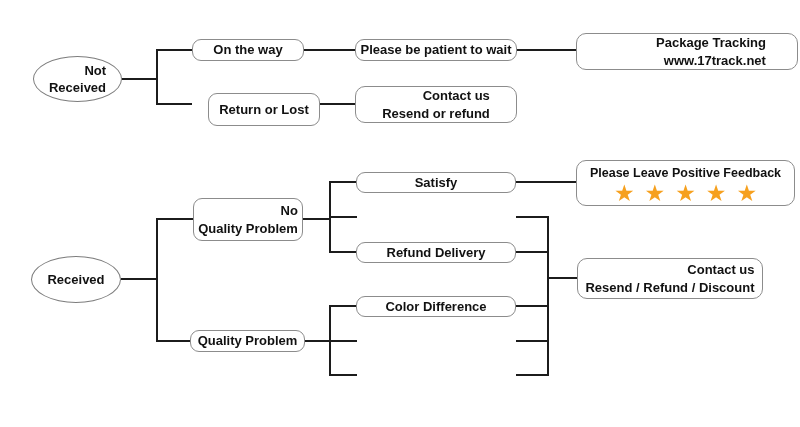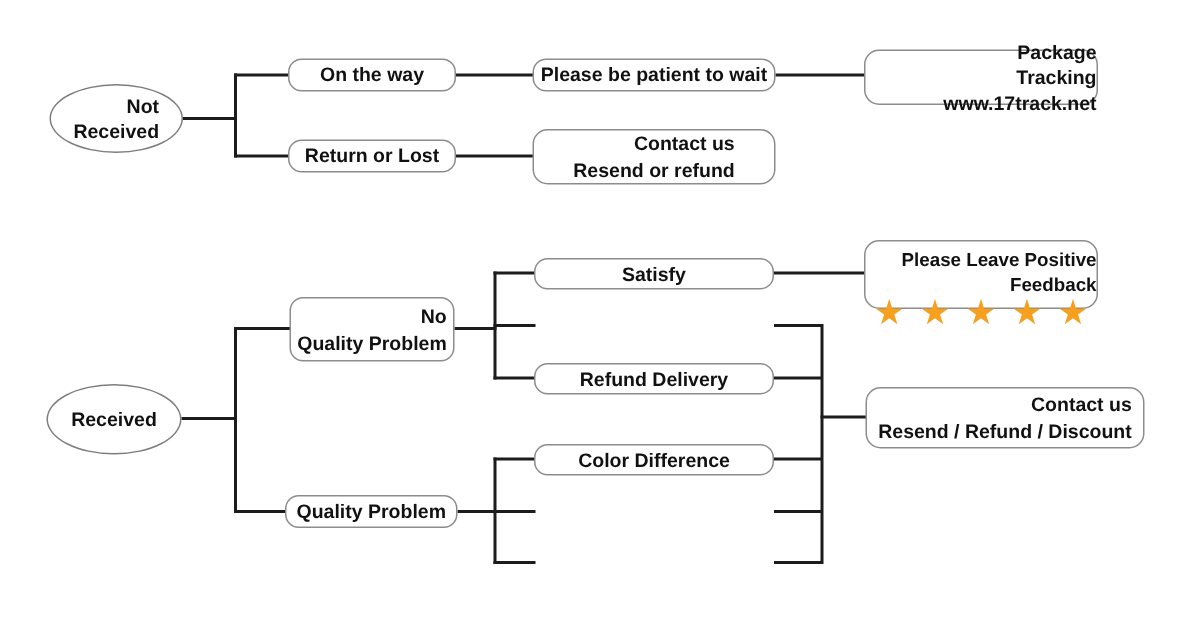--- a/index.html
+++ b/index.html
@@ -62,24 +62,24 @@
 
 <div class="canvas">
 
   <div class="node ellipse" style="left:33px; top:56px; width:89px; height:46px;">Not
 Received</div>
 
   <div class="node" style="left:192px; top:39px; width:112px; height:22px;">On the way</div>
 
   <div class="node" style="left:355px; top:39px; width:162px; height:22px;">Please be patient to wait</div>
 
-  <div class="node" style="left:576px; top:33px; width:156px; height:37px; border-radius:10px;padding-left:48px;">Package Tracking
+  <div class="node" style="left:576px; top:33px; width:222px; height:37px; border-radius:10px;padding-left:48px;">Package Tracking
 www.17track.net</div>
 
-  <div class="node" style="left:192px; top:93px; width:112px; height:22px;">Return or Lost</div>
+  <div class="node" style="left:208px; top:93px; width:112px; height:33px;">Return or Lost</div>
 
   <div class="node" style="left:355px; top:86px; width:162px; height:37px; border-radius:10px;">Contact us
 Resend or refund</div>
 
   <div class="hline" style="left:122px; top:78px; width:35px;"></div>
   <div class="vline" style="left:156px; top:49px; height:56px;"></div>
   <div class="hline" style="left:156px; top:49px; width:36px;"></div>
   <div class="hline" style="left:156px; top:103px; width:36px;"></div>
   <div class="hline" style="left:304px; top:49px; width:52px;"></div>
   <div class="hline" style="left:517px; top:49px; width:59px;"></div>
@@ -94,21 +94,21 @@
 
   <div class="node" style="left:356px; top:172px; width:160px; height:21px;">Satisfy</div>
 
 
   <div class="node" style="left:356px; top:242px; width:160px; height:21px;">Refund Delivery</div>
 
   <div class="node" style="left:356px; top:296px; width:160px; height:21px;">Color Difference</div>
 
 
 
-  <div class="node feedback-node" style="left:576px; top:160px; width:156px; height:46px;">
+  <div class="node feedback-node" style="left:576px; top:160px; width:219px; height:46px;">
     <span>Please Leave Positive Feedback</span>
     <span class="stars">
       <span class="star">★</span>
       <span class="star">★</span>
       <span class="star">★</span>
       <span class="star">★</span>
       <span class="star">★</span>
     </span>
   </div>
 

